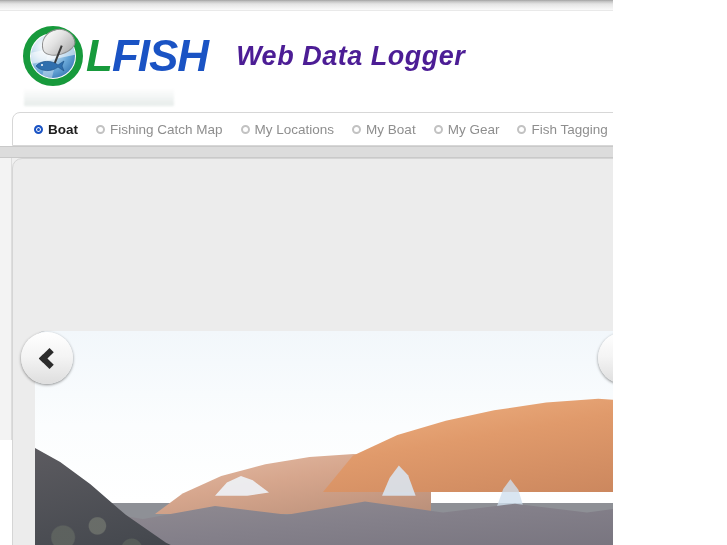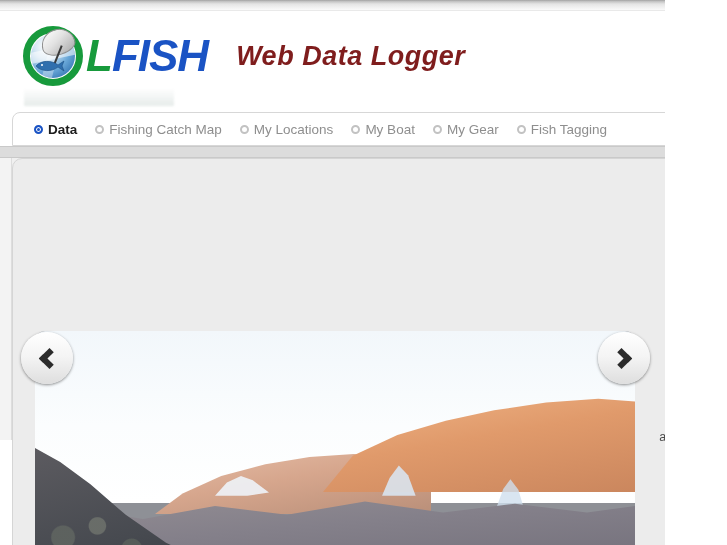--- a/index.html
+++ b/index.html
@@ -6,24 +6,23 @@
   * { box-sizing: border-box; }
   html, body {
     margin: 0; padding: 0;
     width: 727px; height: 545px;
     overflow: hidden;
     background: #ffffff;
     font-family: "Liberation Sans", sans-serif;
   }
   #page {
     position: relative;
-    width: 665px; height: 545px;
+    width: 613px; height: 545px;
     overflow: hidden;
     background: #ffffff;
-    text-align: right;
   }
 
   
   .top-strip {
     position: absolute; left: 0; top: 0;
     width: 727px; height: 11px;
     background: linear-gradient(to bottom, #9c9c9c 0px, #bdbdbd 1px, #e4e4e4 4px, #f3f3f3 8px, #fdfdfd 11px);
     border-bottom: 1px solid #e9e9e9;
   }
 
@@ -96,21 +95,21 @@
     letter-spacing: -1px;
     line-height: 1;
   }
   .logo-l { color: #179a3c; }
   .logo-fishword { color: #1a53c4; }
   .logo-tagline {
     margin-left: 28px;
     font-size: 27px;
     font-weight: bold;
     font-style: italic;
-    color: #7f1d1d;
+    color: #4c1d95;
     letter-spacing: 0.5px;
     white-space: nowrap;
   }
   .logo-reflection {
     position: absolute; left: 24px; top: 76px;
     width: 150px; height: 18px;
     background: linear-gradient(to bottom, rgba(120,150,140,0.30), rgba(255,255,255,0));
     filter: blur(1px);
     transform: scaleY(-1);
     opacity: 0.6;
@@ -328,21 +327,21 @@
       </div>
       <div class="logo-tagline">Web Data Logger</div>
     </div>
     <div class="logo-reflection"></div>
   </div>
 
   <nav class="navbar">
     <div class="nav-list" id="nav-list">
         <div class="nav-item active">
           <span class="nav-dot"></span>
-          <span>Data</span>
+          <span>Boat</span>
         </div>
         <div class="nav-item">
           <span class="nav-dot"></span>
           <span>Fishing Catch Map</span>
         </div>
         <div class="nav-item">
           <span class="nav-dot"></span>
           <span>My Locations</span>
         </div>
         <div class="nav-item">

